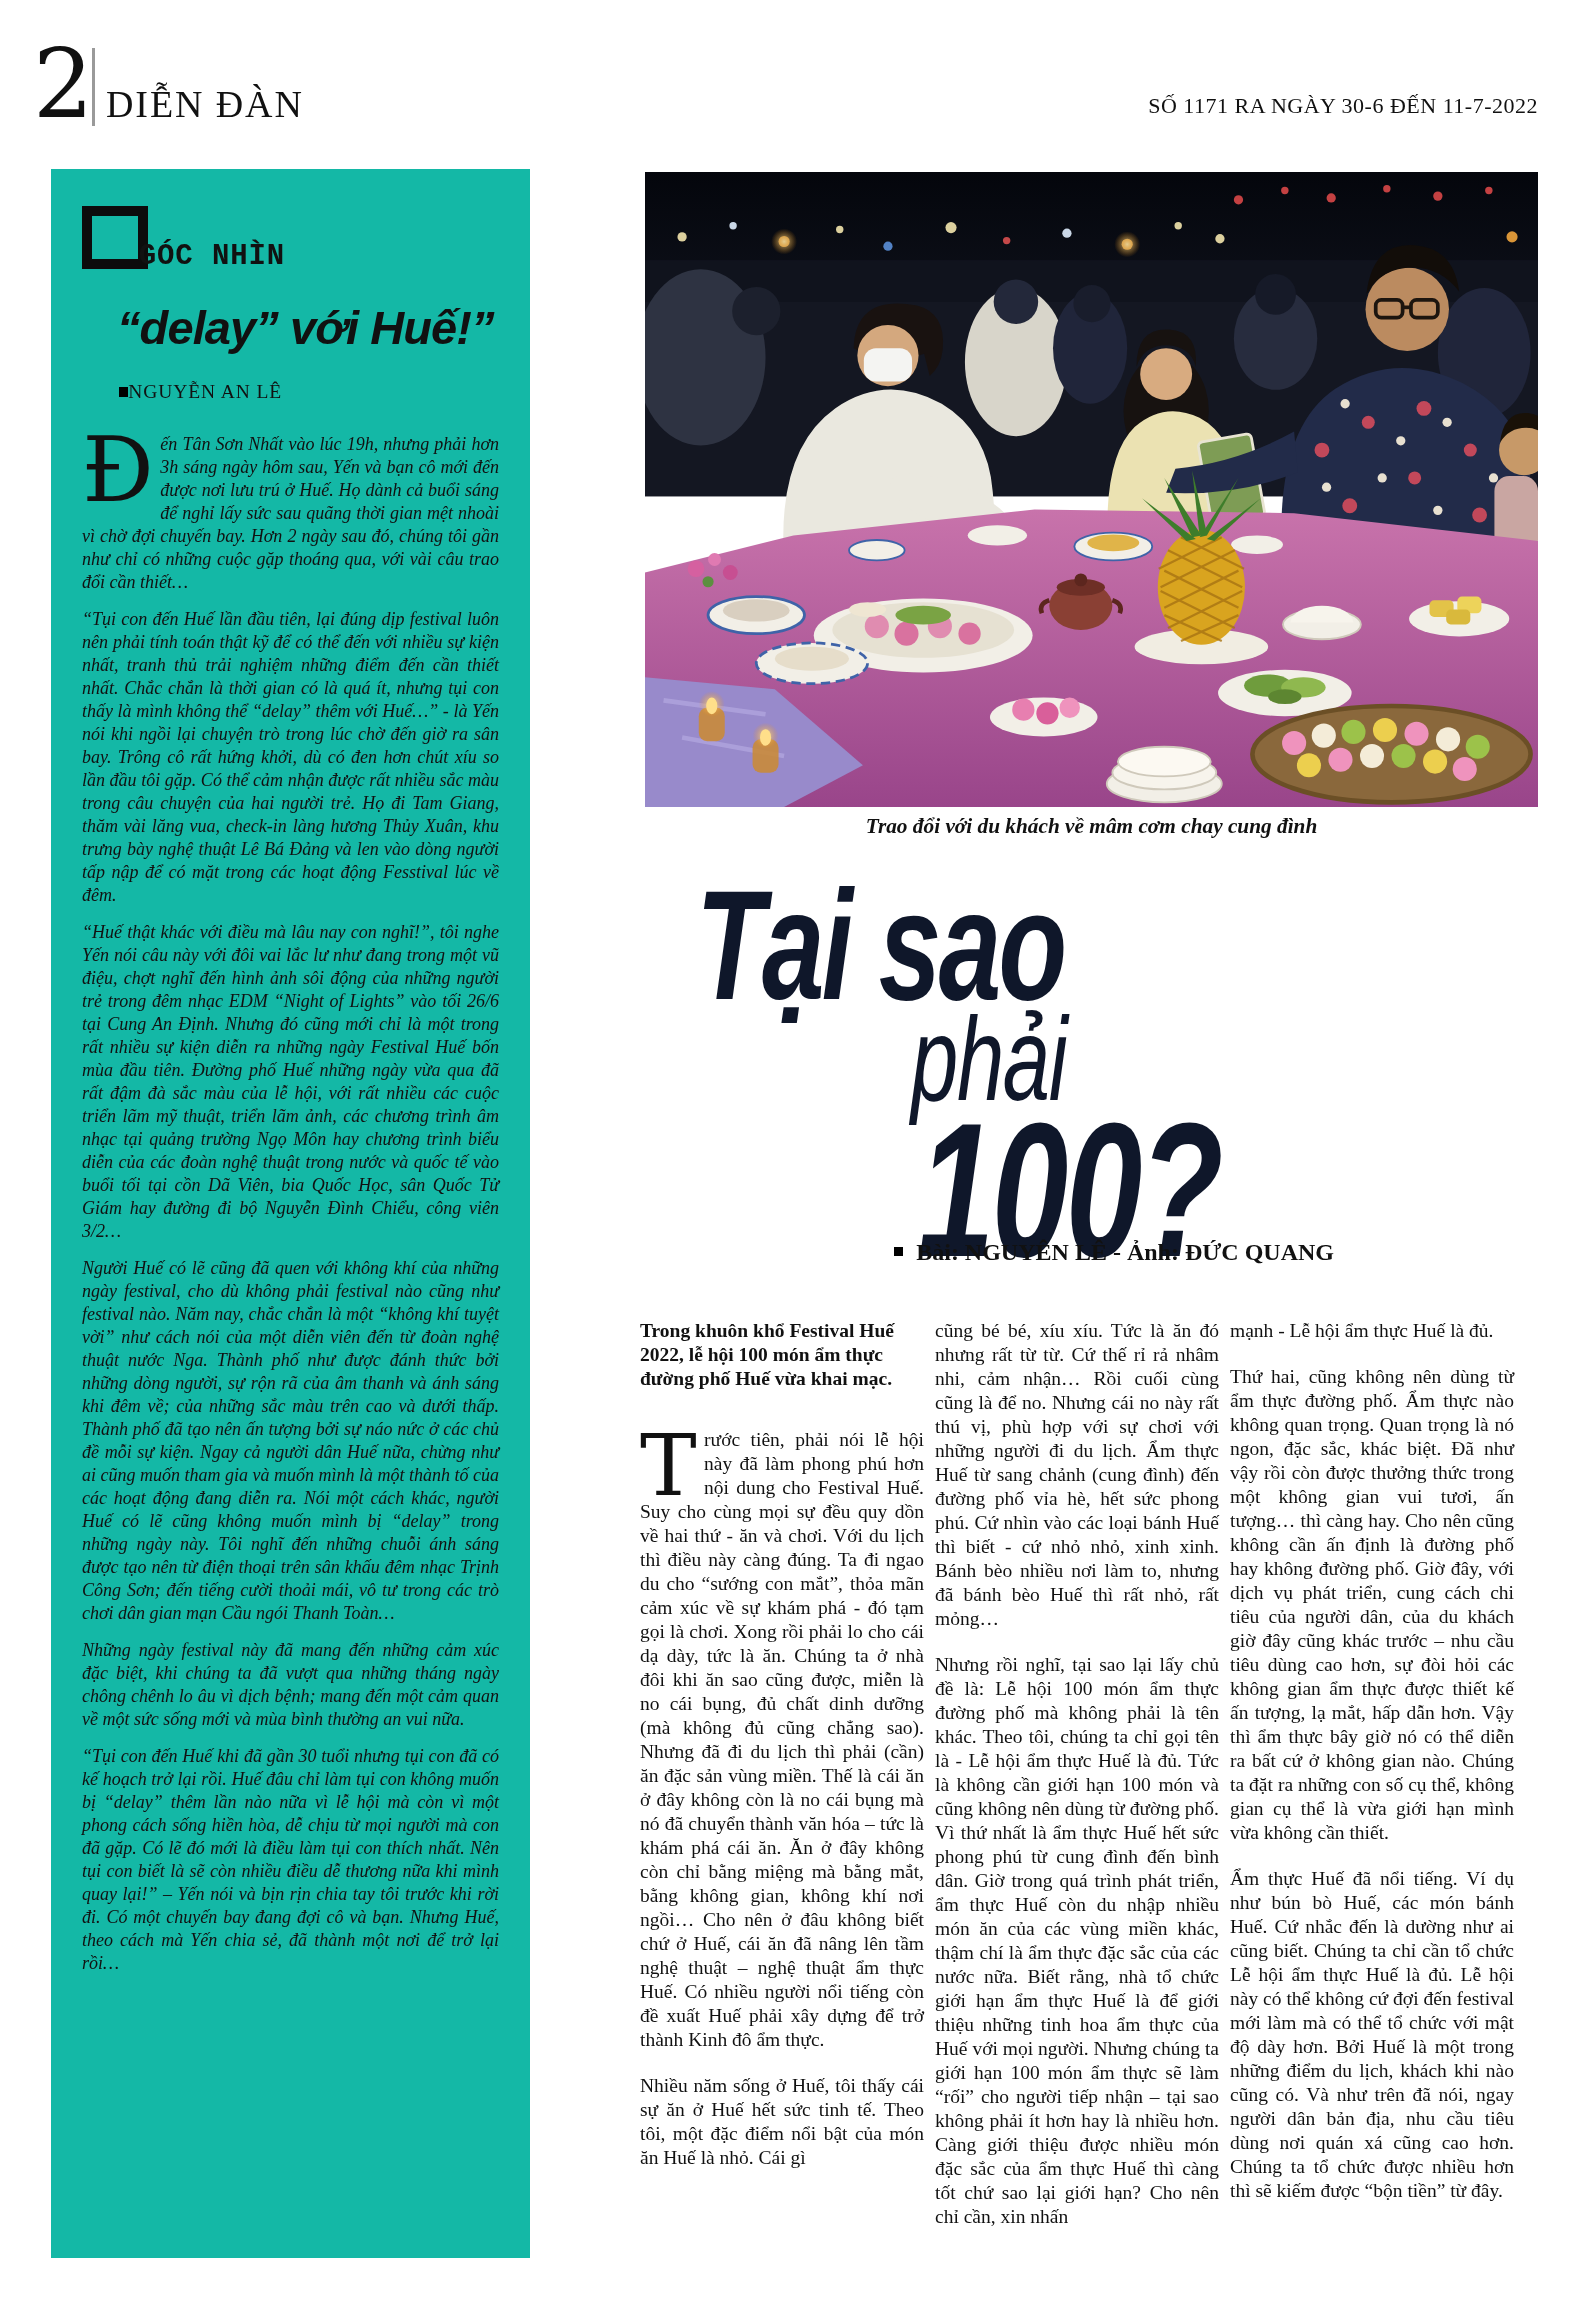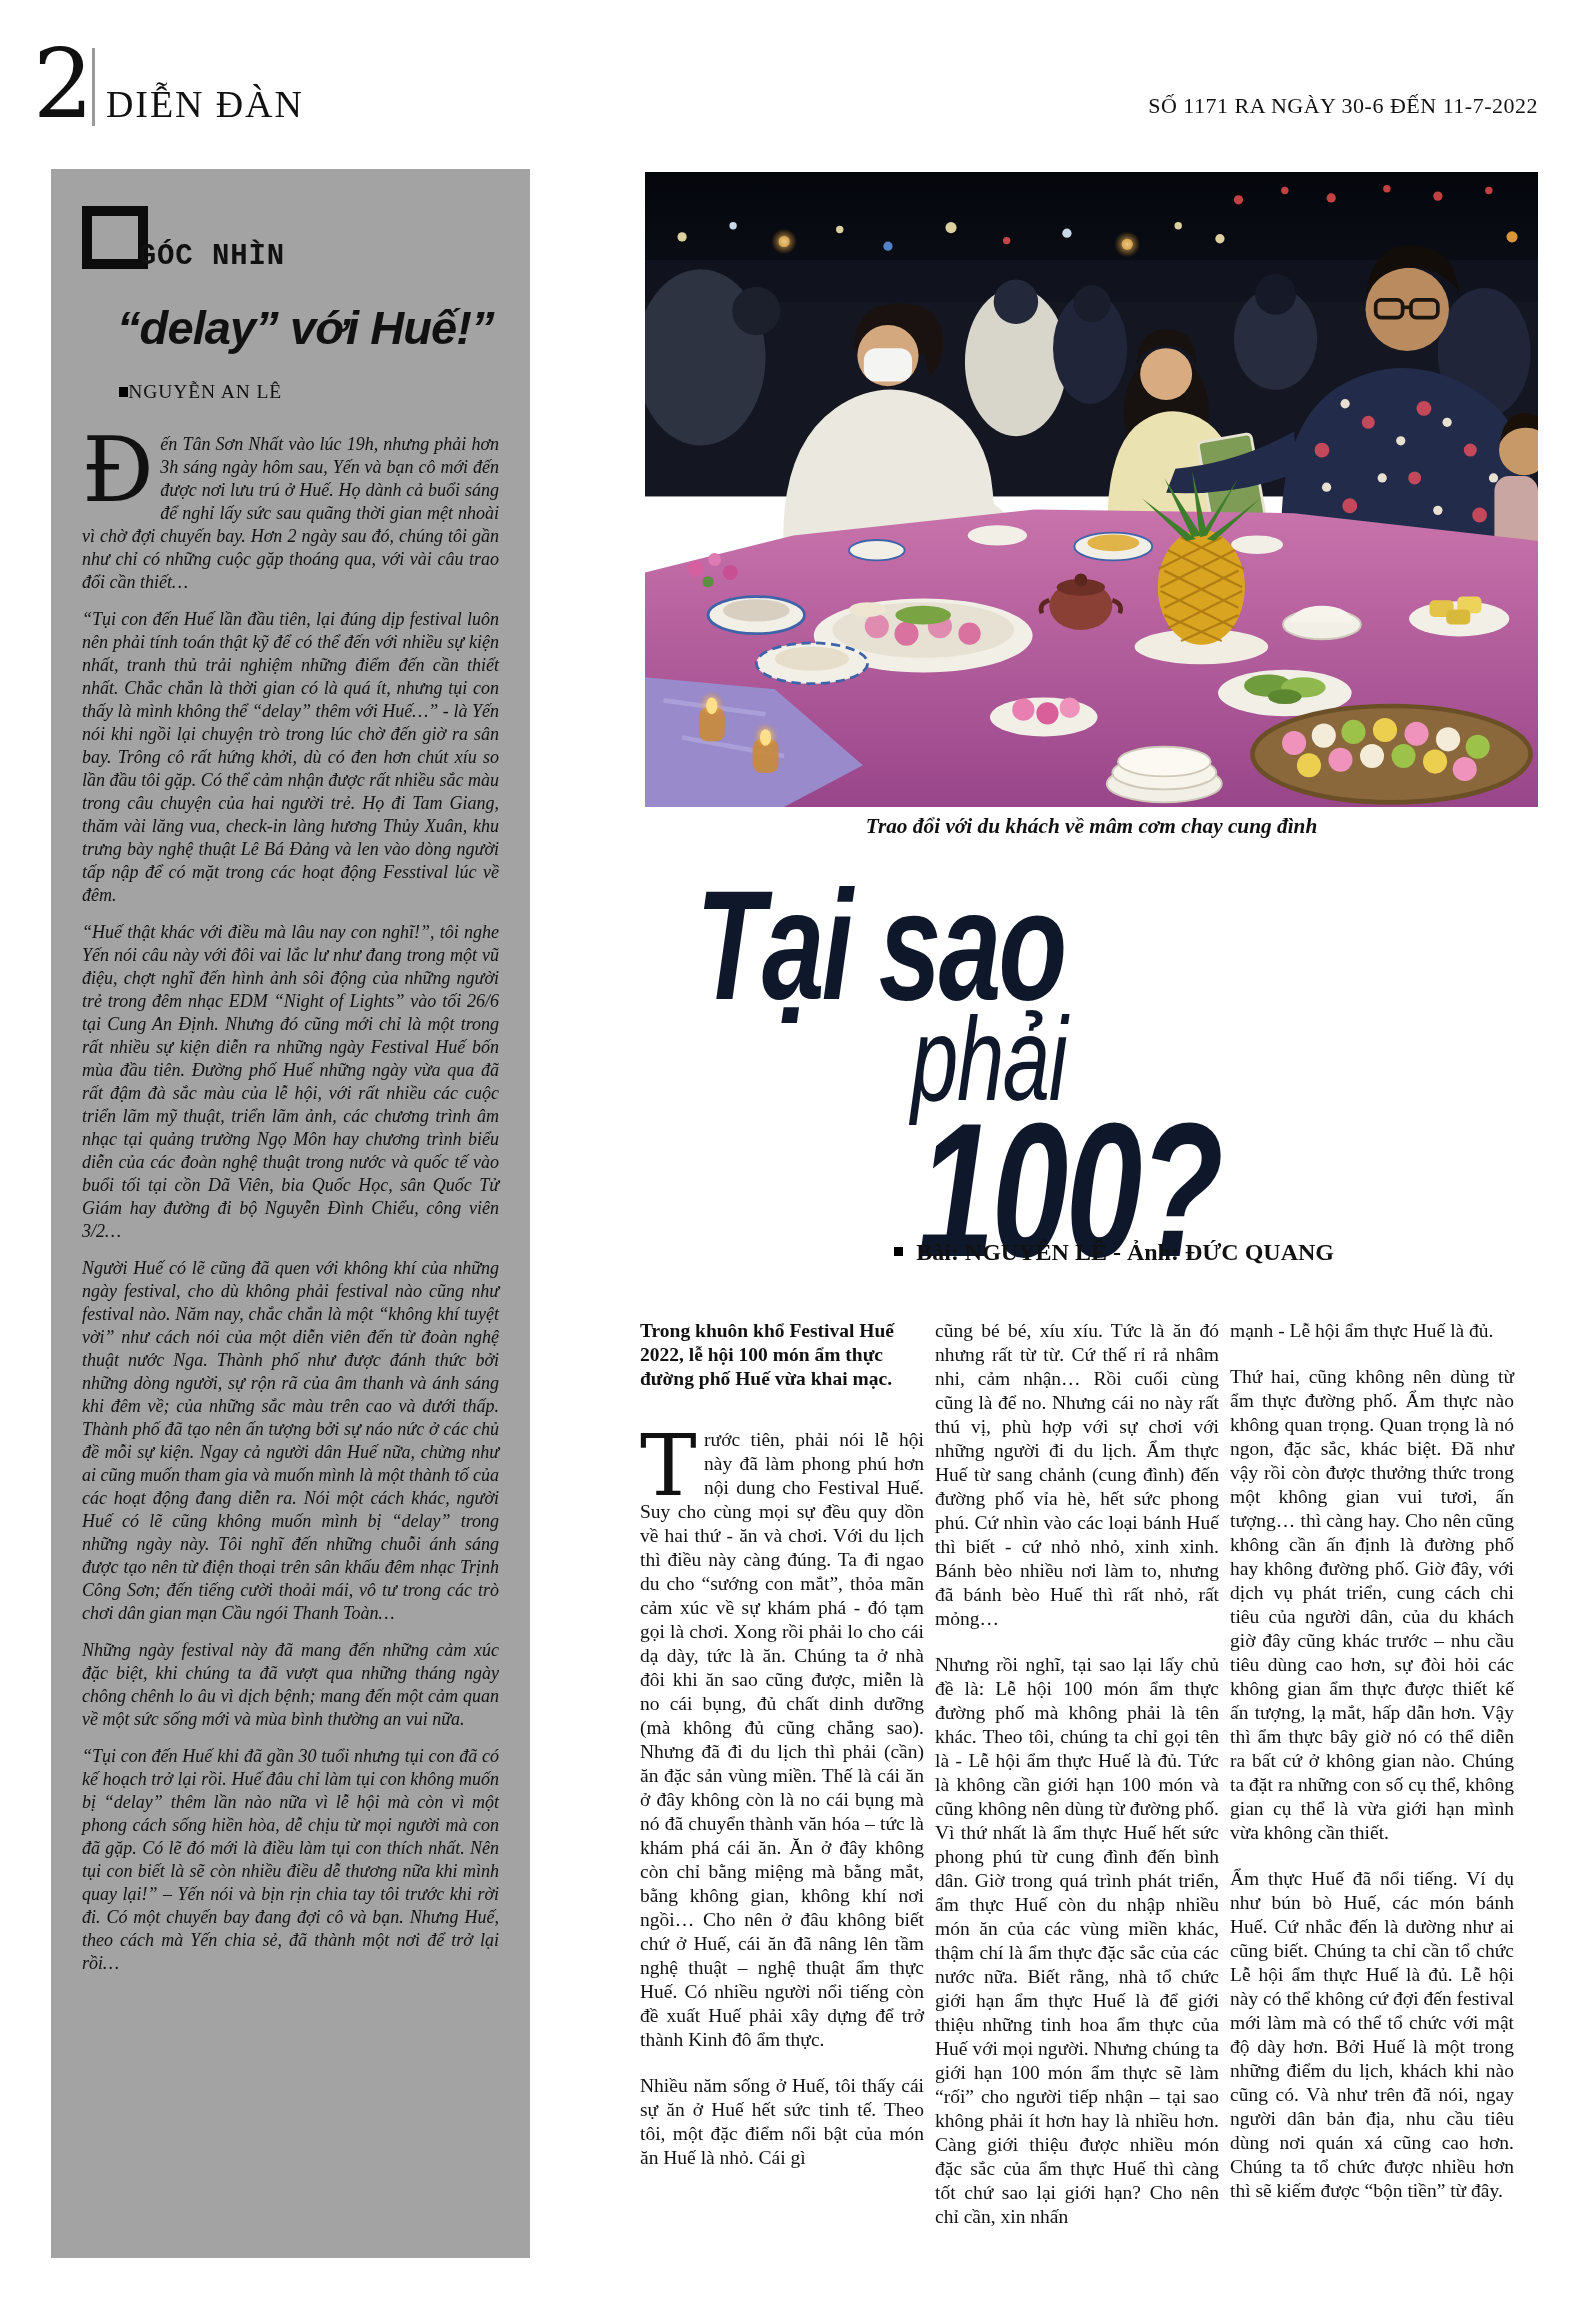--- a/index.html
+++ b/index.html
@@ -6,21 +6,21 @@
   body{font-family:"Liberation Serif","DejaVu Serif",serif;color:#111;position:relative;}
   .abs{position:absolute;}
 
   
   .pagenum{left:33px;top:37px;font-family:"DejaVu Serif",serif;font-size:95px;line-height:1;font-weight:500;}
   .hdr-bar{left:92px;top:48px;width:2.8px;height:78px;background:#9a9a9a;}
   .section-title{left:106px;top:82px;font-size:38px;letter-spacing:1.9px;font-weight:500;}
   .issue{top:93px;left:640px;width:898px;text-align:right;font-size:22px;letter-spacing:0.5px;}
 
   
-  .sidebar{left:51px;top:169px;width:479px;height:2089px;background:#a3a3a3;box-sizing:border-box;padding:37px 31px 28px 31px;}
+  .sidebar{left:51px;top:169px;width:479px;height:2089px;background:#14b8a6;box-sizing:border-box;padding:37px 31px 28px 31px;}
   .kicker{display:flex;align-items:flex-end;margin-bottom:32px;}
   .kicker-square{width:46px;height:43px;border:10.2px solid #0c0c0c;flex:0 0 auto;}
   .kicker-label{font-family:"Liberation Mono","DejaVu Sans Mono",monospace;font-weight:bold;font-size:29px;letter-spacing:0.9px;margin-left:-9.3px;margin-bottom:-3.7px;}
   .s-title{font-family:"Liberation Sans","DejaVu Sans",sans-serif;font-style:italic;padding-left:35px;margin:0 0 26px 0;}
   .s-title .t1{display:block;font-size:36px;font-weight:400;line-height:1.15;}
   .s-title .t2{display:block;font-size:47px;font-weight:700;line-height:1.15;margin-top:1px;letter-spacing:-0.9px;}
   .s-author{display:flex;align-items:center;gap:0;padding-left:37px;margin:0 0 30px 0;font-weight:normal;font-size:19.5px;letter-spacing:0.9px;}
   .bullet-sq{width:9.3px;height:9.3px;background:#000;flex:0 0 auto;}
   .s-body p{font-style:italic;font-size:18px;line-height:23px;text-align:justify;margin:0 0 14px 0;}
   .dropcap{float:left;font-style:normal;font-family:"DejaVu Serif",serif;font-size:89px;line-height:70px;padding:1.9px 6.5px 0 0;}

